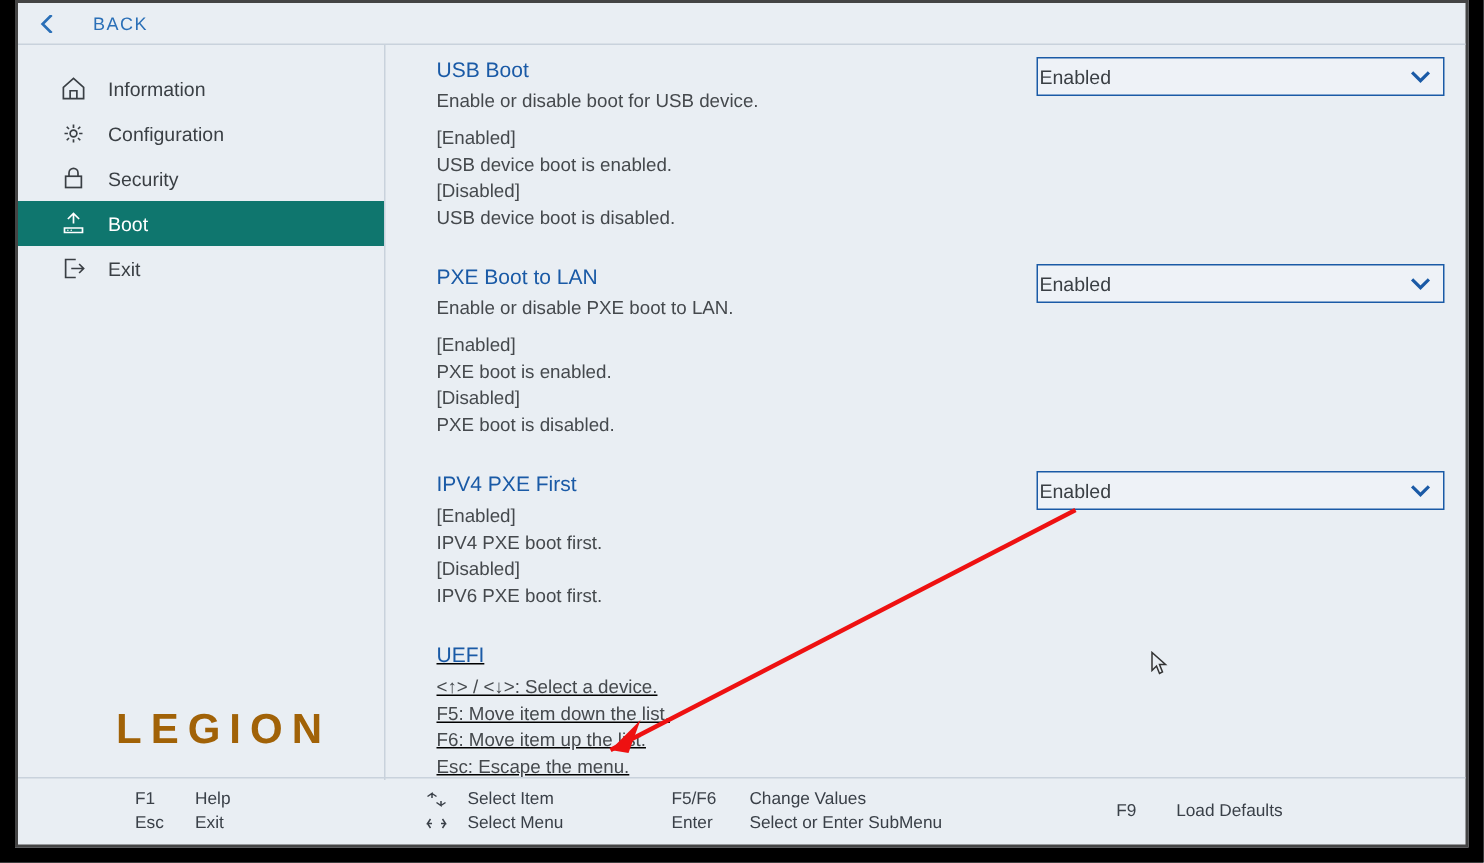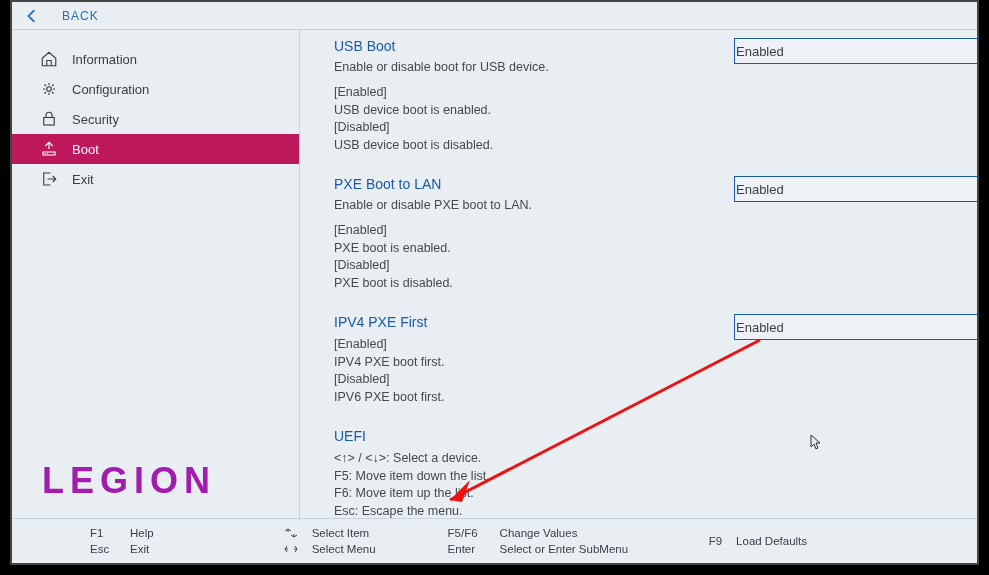--- a/index.html
+++ b/index.html
@@ -2,43 +2,43 @@
 <html><head>
 <meta charset="utf-8">
 <style>
   * { box-sizing: border-box; margin: 0; padding: 0; }
   html, body { width: 989px; height: 575px; font-family: Arial, Helvetica, sans-serif; background: #000; overflow: hidden; }
   .screen { position: absolute; left: 10px; top: 0; width: 969px; height: 565px; background: #e9eef3; border: 2px solid #444; }
   .topbar { height: 28px; display: flex; align-items: center; padding-left: 14px; border-bottom: 1px solid #c9d2dc; }
   .back-link { color: #2a6fb7; font-size: 12px; letter-spacing: 1px; display: flex; align-items: center; gap: 24px; cursor: pointer; }
   .back-link svg { width: 12px; height: 12px; }
   .body { display: flex; height: 490px; }
-  .sidebar { width: 288px; border-right: 1px solid #c9d2dc; display: flex; flex-direction: column; }
+  .sidebar { width: 245px; border-right: 1px solid #c9d2dc; display: flex; flex-direction: column; text-align: center; }
   .navlist { flex: 1; padding-top: 14px; }
   .nav-item { display: flex; align-items: center; gap: 14px; height: 30px; padding-left: 28px; color: #3a3f44; font-size: 13px; cursor: pointer; }
-  .nav-item.active { background: #be185d; color: #fff; }
+  .nav-item.active { background: #0f766e; color: #fff; }
   .nav-item svg { width: 18px; height: 18px; }
-  .brand { padding: 0 0 18px 30px; color: #a21caf; font-weight: 600; font-size: 36px; letter-spacing: 6px; }
+  .brand { padding: 0 0 18px 30px; color: #a16207; font-weight: 600; font-size: 28px; letter-spacing: 6px; }
   .content { flex: 1; padding: 8px 18px 8px 34px; overflow: hidden; position: relative; }
   .section { margin-bottom: 22px; position: relative; }
   .sec-title { color: #1a5aa6; font-size: 14px; font-weight: 500; margin-bottom: 6px; }
   .sec-desc { color: #45494d; font-size: 12.5px; margin-bottom: 10px; }
   .sec-opt { color: #45494d; font-size: 12.5px; line-height: 1.4; }
   .dropdown { position: absolute; left: 400px; top: 0; width: 272px; height: 26px; border: 1.5px solid #1a5aa6; background: #eef2f7; display: flex; align-items: center; justify-content: space-between; padding: 0 8px 0 1px; color: #3a3f44; font-size: 13px; cursor: pointer; }
   .dropdown svg { width: 14px; height: 14px; }
   .uefi-lines { color: #45494d; font-size: 12.5px; line-height: 1.4; }
   .footer { position: absolute; left: 0; right: 0; bottom: 0; height: 45px; border-top: 1px solid #c9d2dc; display: flex; align-items: center; font-size: 11.5px; color: #3a4048; }
   .foot-col { display: flex; flex-direction: column; gap: 4px; }
   .foot-row { display: flex; align-items: center; gap: 14px; }
   .fkey { min-width: 26px; color: #3a4048; }
   .foot-1 { margin-left: 78px; }
   .foot-2 { margin-left: 130px; }
   .foot-2 .foot-row svg { width: 14px; height: 10px; }
   .foot-3 { margin-left: 72px; }
-  .foot-4 { margin-left: 68px; text-align: right; }
+  .foot-4 { margin-left: 116px; }
   .arrow-anno { position: absolute; pointer-events: none; }
   .cursor { position: absolute; left: 510px; top: 404px; width: 12px; height: 16px; pointer-events:none; }
   .watermark { position: absolute; right: 6px; bottom: 6px; display: flex; align-items: center; gap: 6px; color: #7aa; font-size: 11px; pointer-events:none; }
   .wm-box { width: 22px; height: 22px; border: 2px solid #6fa06f; display: grid; grid-template-columns: 1fr 1fr; grid-template-rows: 1fr 1fr; }
   .wm-box div { border: 1px solid #6fa06f; }
 </style>
 </head>
 <body>
 
 <div class="screen">
@@ -138,21 +138,21 @@
           <div>IPV6 PXE boot first.</div>
         </div>
         <div class="dropdown">
           <span>Enabled</span>
           <svg viewBox="0 0 10 10">
               <path d="M1 3 L5 7 L9 3" stroke="#1a5aa6" stroke-width="1.5" fill="none"></path>
             </svg>
         </div>
       </div>
 
-      <div class="section" style="margin-bottom:0;">
+      <div class="section" style="margin-bottom:0;text-decoration:underline;">
         <div class="sec-title">UEFI</div>
         <div class="uefi-lines">
           <div>&lt;↑&gt; / &lt;↓&gt;: Select a device.</div>
           <div>F5: Move item down the list.</div>
           <div>F6: Move item up the list.</div>
           <div>Esc: Escape the menu.</div>
 
         </div>
       </div>
 

